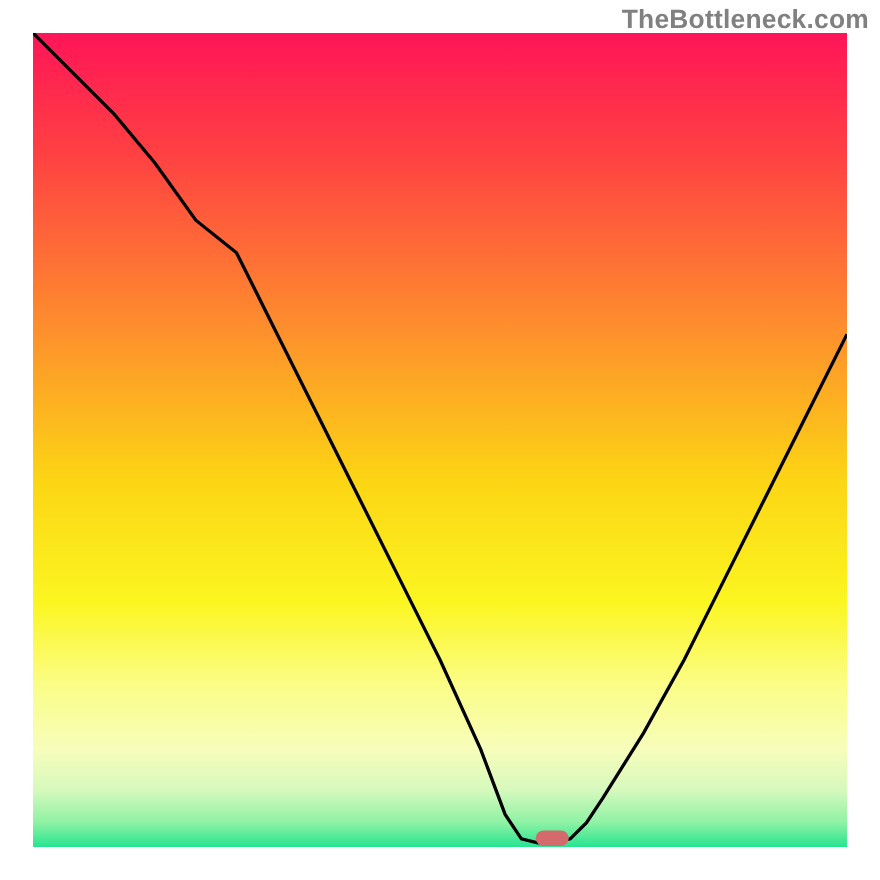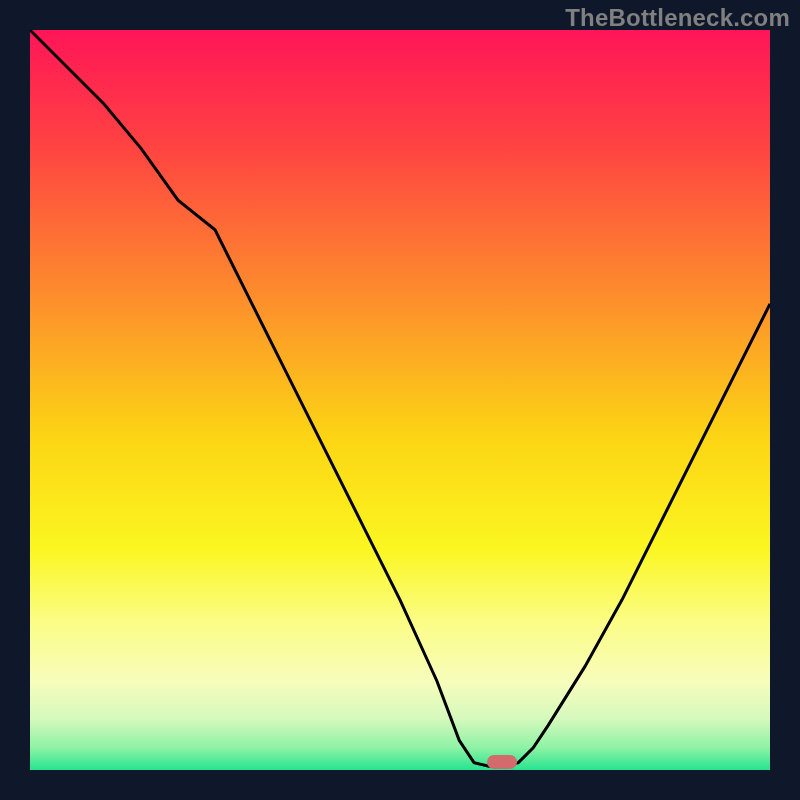--- a/index.html
+++ b/index.html
@@ -7,21 +7,21 @@
     padding: 0;
     width: 800px;
     height: 800px;
     background: #000;
     font-family: Arial, Helvetica, sans-serif;
   }
   .frame {
     position: relative;
     width: 800px;
     height: 800px;
-    background: #0f172a;
+    background: #ffffff;
   }
   .attribution {
     position: absolute;
     top: 4px;
     right: 10px;
     color: #808080;
     font-size: 24px;
     font-weight: bold;
     letter-spacing: 0.2px;
     z-index: 5;

